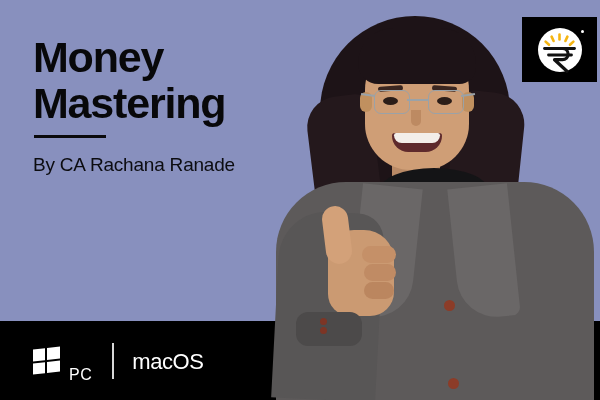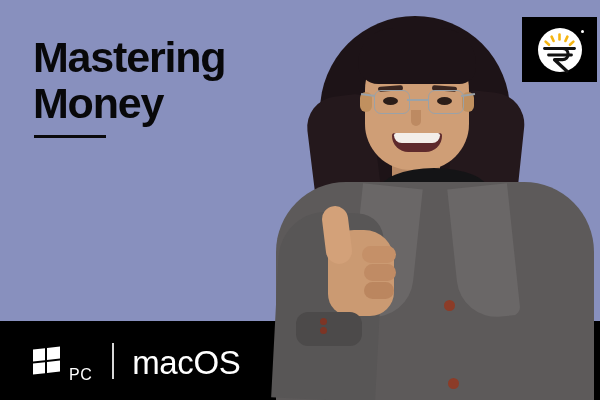--- a/index.html
+++ b/index.html
@@ -32,21 +32,21 @@
   .win-flag i:nth-child(3){left:0;top:13.5px;width:12px;height:11.5px;}
   .win-flag i:nth-child(4){left:14px;top:13.5px;width:13px;height:11.5px;}
   .pc-label{
     color:#fff;font-size:16px;letter-spacing:.5px;font-weight:400;
     line-height:1;position:relative;top:14px;
   }
   .os-divider{
     width:2px;height:36px;background:#d7d7d7;margin:0 18px 0 20px;
   }
   .mac-label{
-    color:#fff;font-size:33px;font-weight:400;letter-spacing:-.4px;
+    color:#fff;font-size:22px;font-weight:400;letter-spacing:-.4px;
     line-height:1;position:relative;top:1px;
   }
 
   
   .copy{position:absolute;left:33px;top:34px;z-index:3;width:330px;}
   .title-line{
     color:#08080a;font-weight:800;font-size:43px;line-height:46px;
     letter-spacing:-1.2px;white-space:nowrap;
   }
   .kannada{
@@ -199,23 +199,24 @@
     <div class="fing1"></div>
     <div class="fing2"></div>
     <div class="fing3"></div>
     <div class="thumb"></div>
     <div class="cuff"></div>
     <div class="cuffbtn1"></div>
     <div class="cuffbtn2"></div>
   </div>
 
   <div class="copy">
+    <div class="title-line">Money</div>
     <div class="title-line">Mastering</div>
-    <div class="title-line">Money</div>
     <div class="rule"></div>
+    <div class="byline">By CA Rachana Ranade</div>
   </div>
 
   <div class="logo-tile">
     <div class="disc"></div>
     <svg width="75" height="65" viewBox="0 0 75 65" style="position:absolute;left:0;top:0;">
       <g stroke="#f5b512" stroke-width="2.6" stroke-linecap="round">
         <line x1="37.5" y1="17.5" x2="37.5" y2="22.4"></line>
         <line x1="29.6" y1="19.6" x2="31.6" y2="24.0"></line>
         <line x1="45.4" y1="19.6" x2="43.4" y2="24.0"></line>
         <line x1="23.6" y1="24.6" x2="27.0" y2="27.8"></line>

